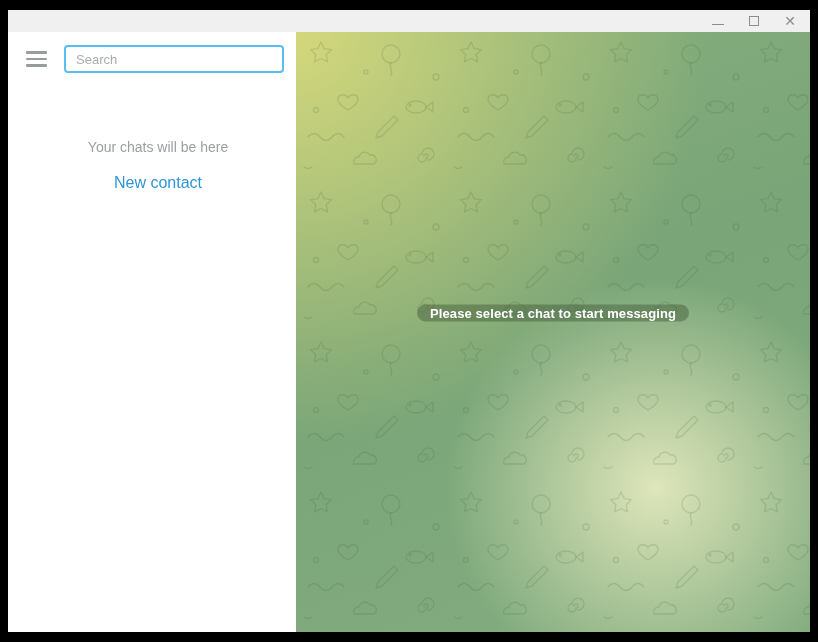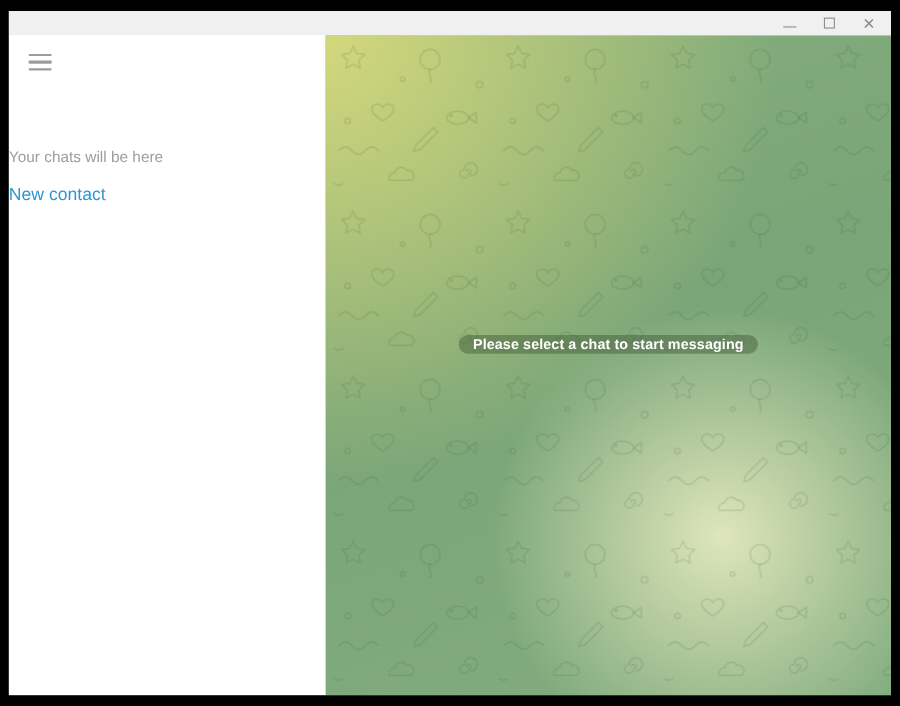--- a/index.html
+++ b/index.html
@@ -105,22 +105,23 @@
     font-family: "Liberation Sans", sans-serif;
     font-size: 13px;
     color: #333;
   }
   .search-input::placeholder {
     color: #a9adb0;
   }
   .empty-state {
     display: flex;
     flex-direction: column;
-    align-items: flex-start;
+    align-items: center;
     margin-top: 66px;
+    padding-left: 12px;
   }
   .empty-msg {
     font-size: 14px;
     color: #999ea2;
   }
   .new-contact {
     margin-top: 19px;
     font-size: 16px;
     color: #2e95d4;
     text-decoration: none;
@@ -178,20 +179,21 @@
 
     <div class="app-body">
 
       <div class="sidebar">
         <div class="sidebar-top">
           <div class="hamburger">
             <span></span>
             <span></span>
             <span></span>
           </div>
+          <input class="search-input" type="text" placeholder="Search" style="">
         </div>
 
         <div class="empty-state">
           <div class="empty-msg">Your chats will be here</div>
           <a class="new-contact">New contact</a>
         </div>
       </div>
 
       <div class="chat-area">
         <svg class="doodle-layer" xmlns="http://www.w3.org/2000/svg">

